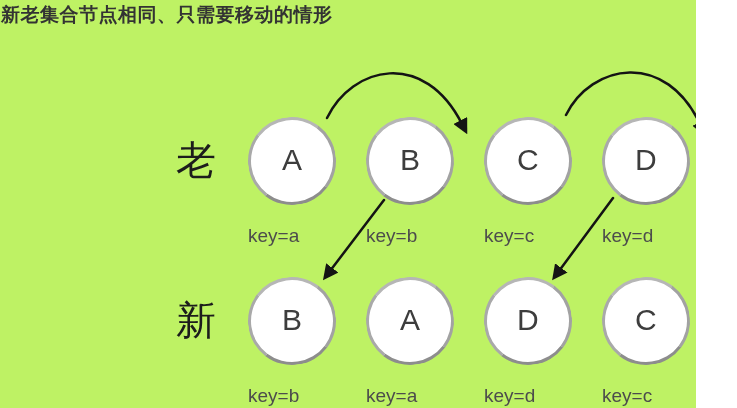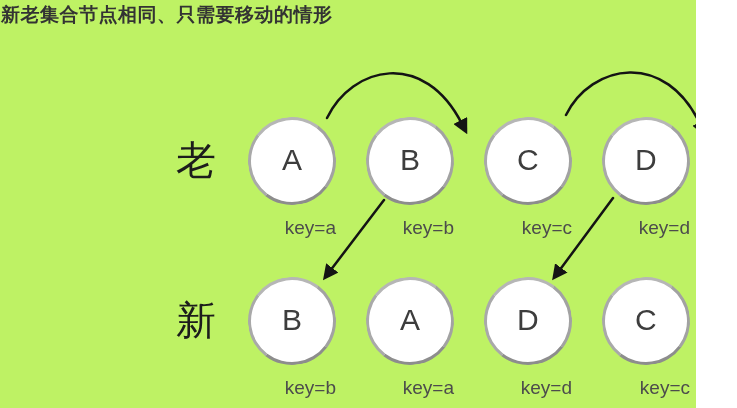--- a/index.html
+++ b/index.html
@@ -70,24 +70,24 @@
   .node .circle .letter {
     display: block;
     transform: rotate(8deg);
     font-size: 30px;
     color: #3d3d3d;
     line-height: 1;
     padding-bottom: 2px;
   }
   .node .key {
     position: absolute;
-    top: 100px;
+    top: 108px;
     left: 0;
     width: 100%;
-    text-align: right;
+    text-align: left;
     font-size: 19px;
     color: #4c4c4c;
   }
   .c0 { left: 248px; }
   .c1 { left: 366px; }
   .c2 { left: 484px; }
   .c3 { left: 602px; }
   .r-old { top: 117px; }
   .r-new { top: 277px; }
 </style>

